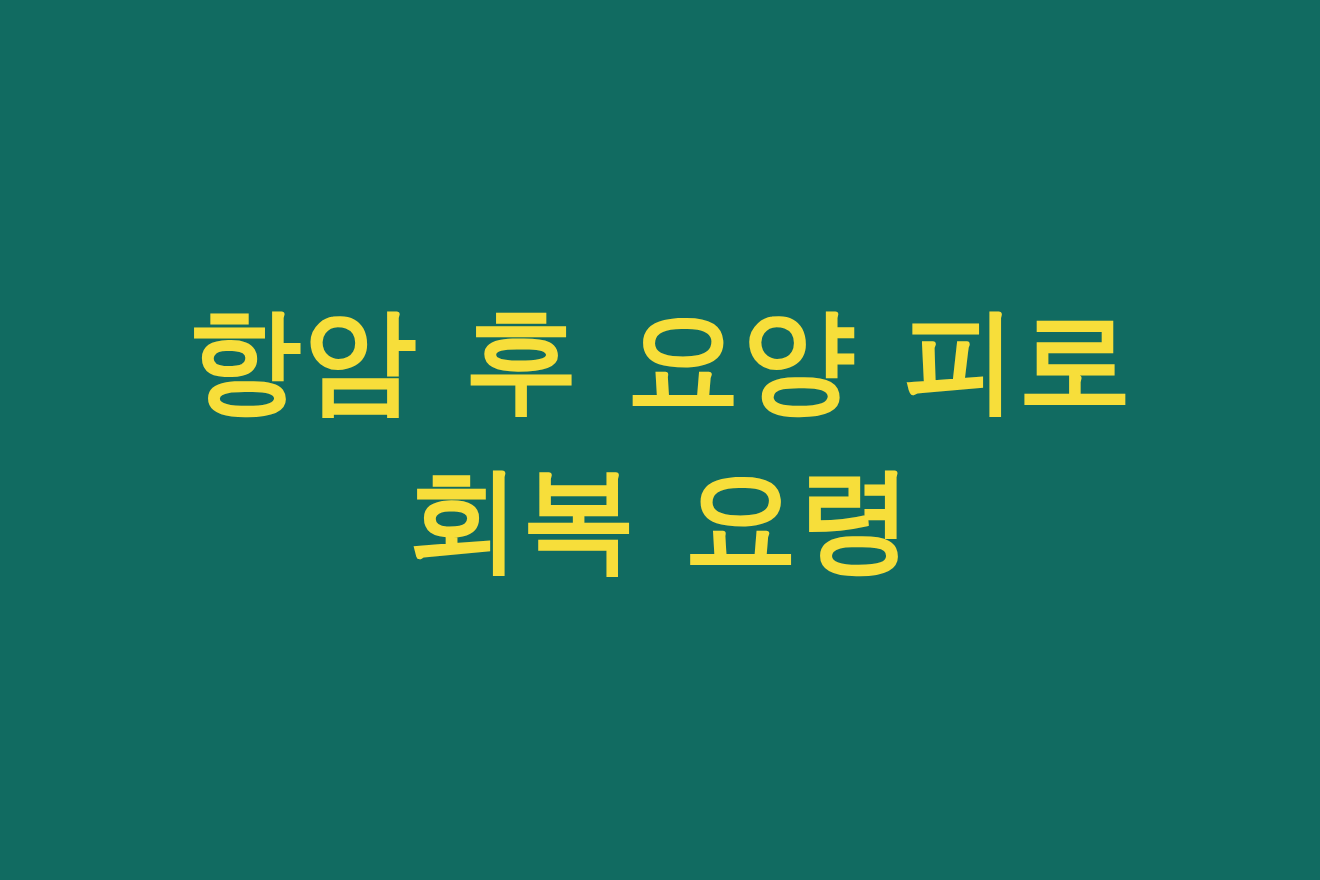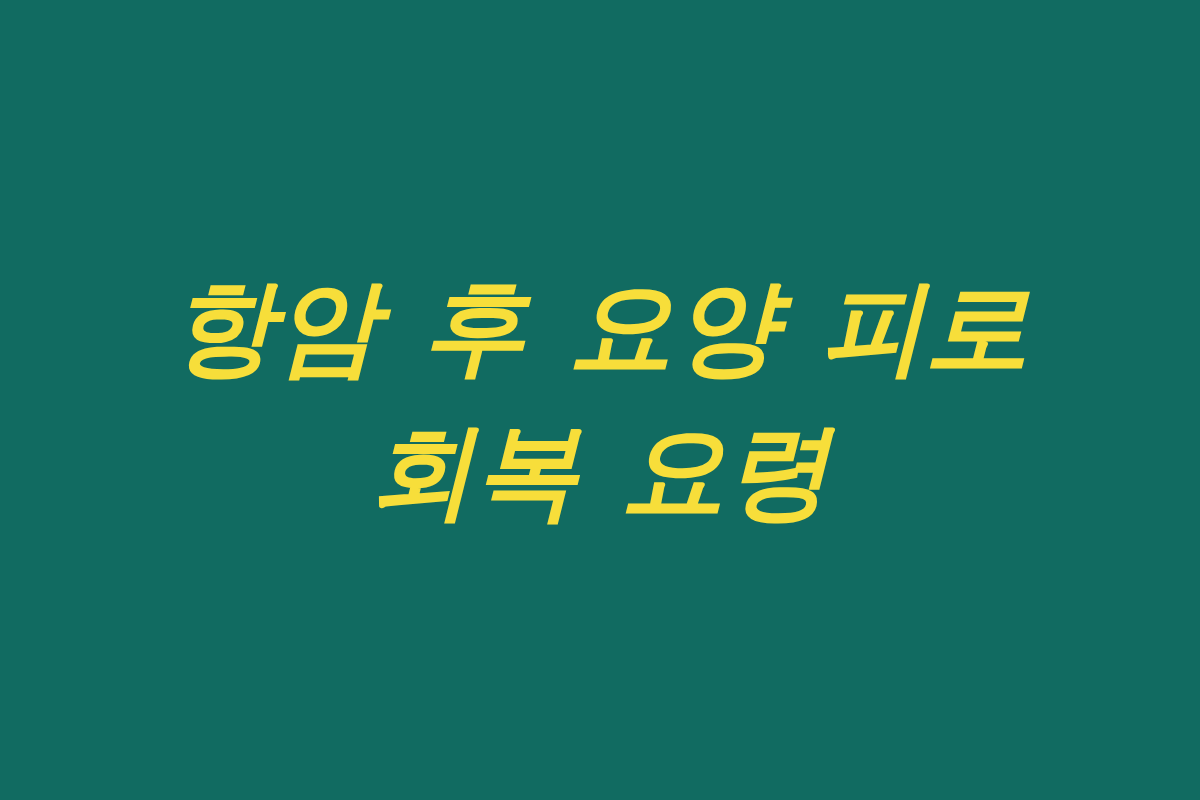--- a/index.html
+++ b/index.html
@@ -17,21 +17,20 @@
 
   #title-card {
     position: relative;
     box-sizing: border-box;
     width: 1200px;
     height: 800px;
     background-color: #116b61;
     display: flex;
     align-items: center;
     justify-content: center;
-    font-style: italic;
   }
 
   #headline-block {
     box-sizing: border-box;
     width: 1010px;
     padding: 0 10px;
     text-align: center;
   }
 
   #headline-text {

